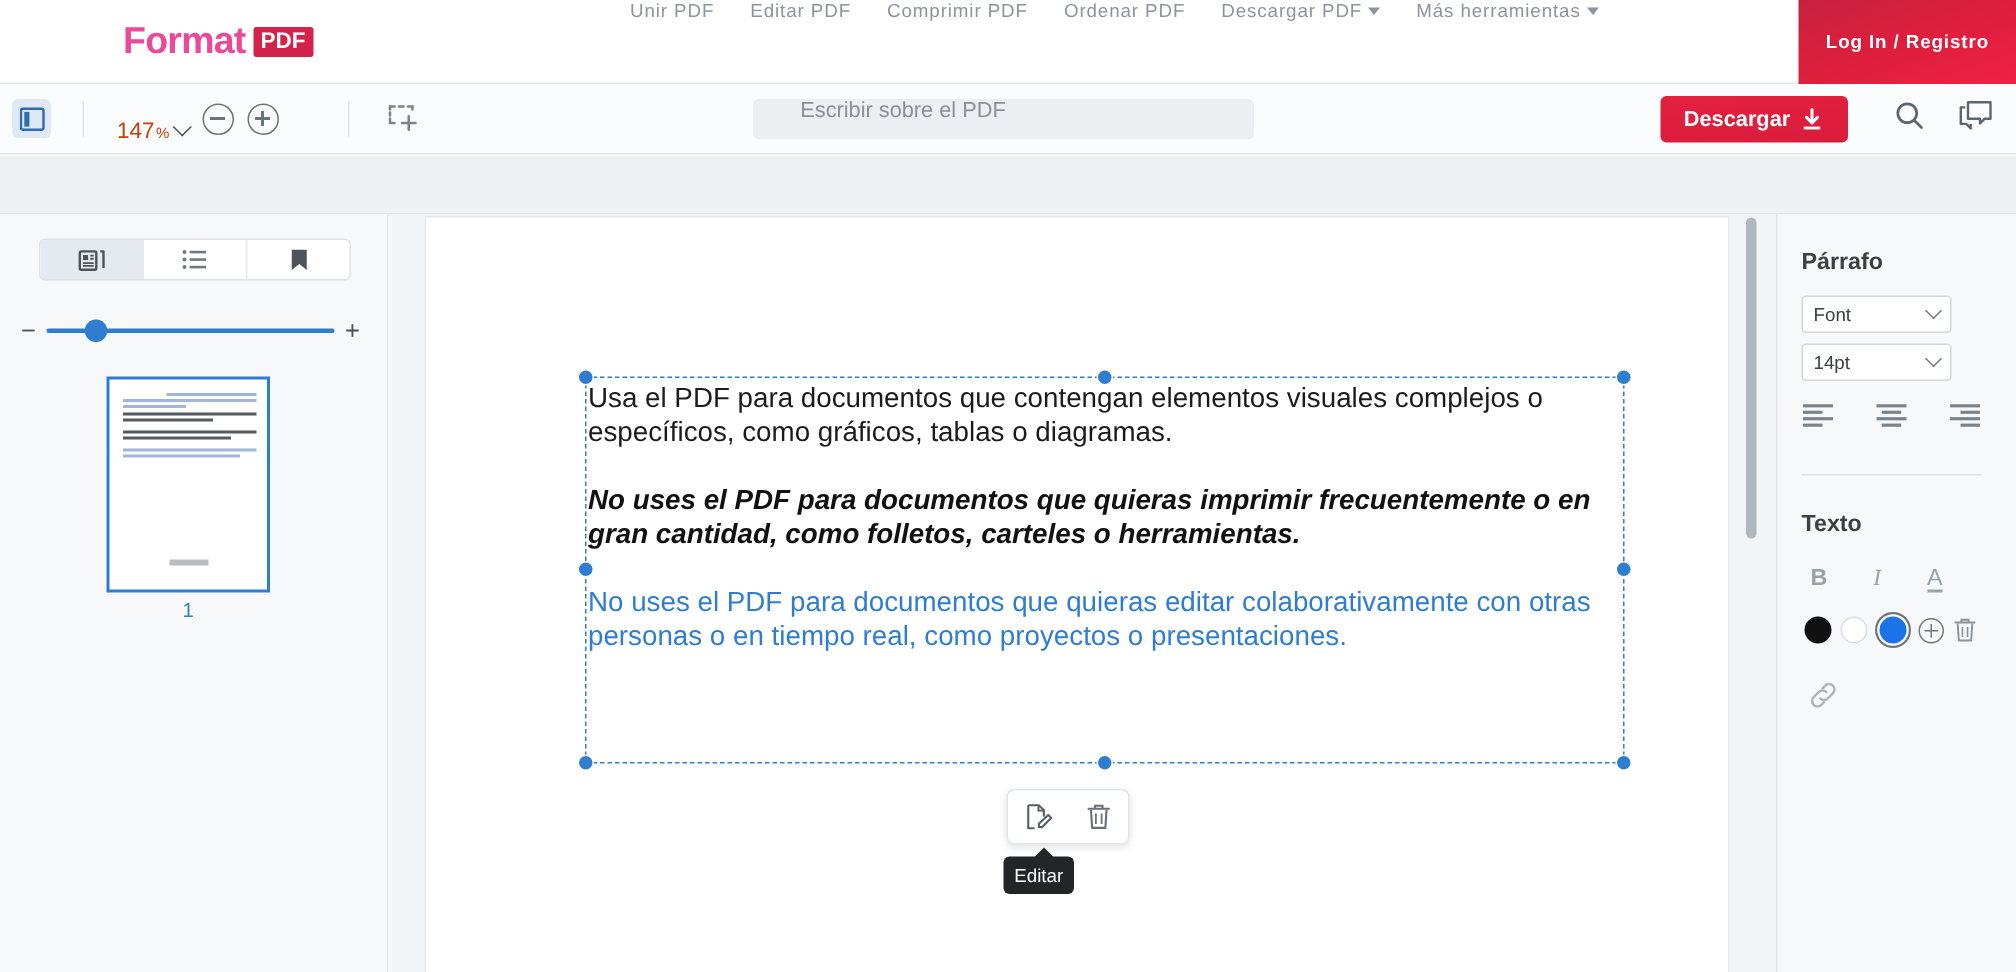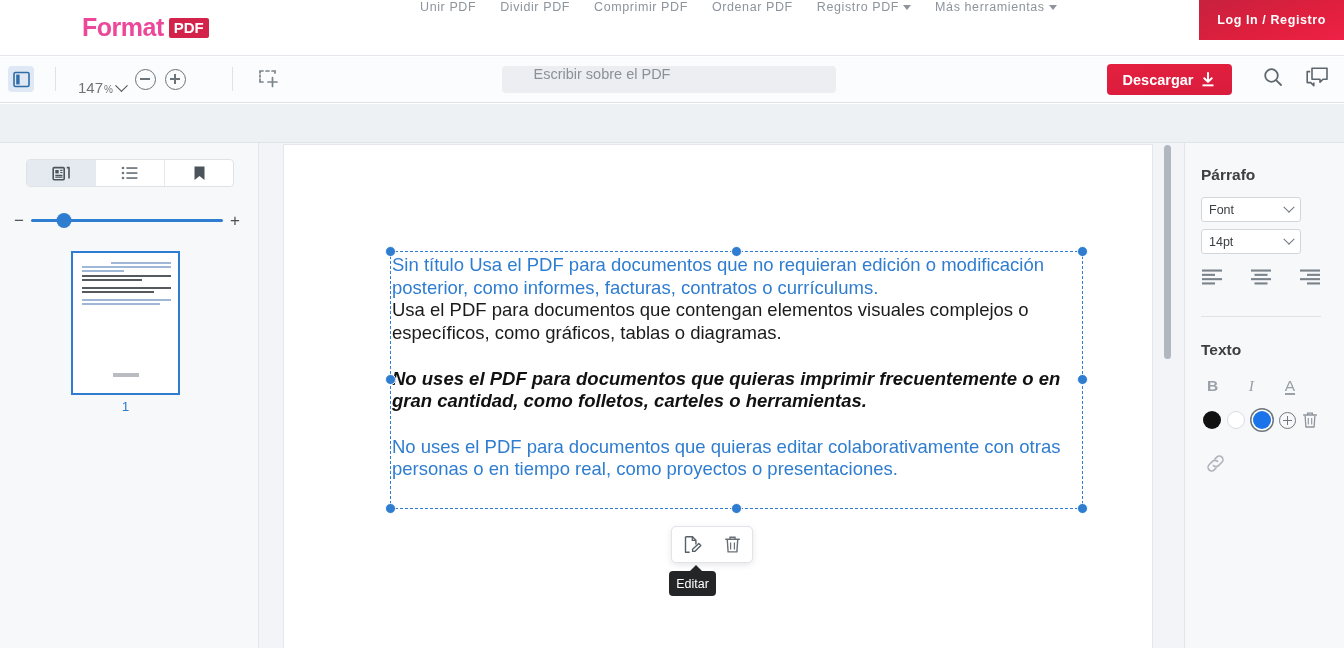--- a/index.html
+++ b/index.html
@@ -35,21 +35,21 @@
   #main-nav .nav-item {
     font-size: 12.5px; color: #8d949c; letter-spacing: 0.6px;
     cursor: pointer; white-space: nowrap; display: flex; align-items: center; gap: 4px;
   }
   .caret-dn {
     width: 0; height: 0; border-left: 4px solid transparent;
     border-right: 4px solid transparent; border-top: 5px solid #8d949c;
     display: inline-block;
   }
   #login-button {
-    position: absolute; right: 0; top: 0; height: 40px;
+    position: absolute; right: 0; top: 0; height: 56px;
     background: linear-gradient(160deg, #c7213f 0%, #e01f3d 60%, #ef2146 100%);
     display: flex; align-items: center; padding: 0 18px;
     color: #ffffff; font-size: 12.5px; font-weight: bold; letter-spacing: 0.6px;
     cursor: pointer; white-space: nowrap;
   }
 
   
   #toolbar {
     position: absolute; left: 0; top: 57px; width: 1344px; height: 46px;
     background: #fbfcfd; border-bottom: 1px solid #dfe3e8;
@@ -58,21 +58,21 @@
     position: absolute; left: 8px; top: 66px; width: 26px; height: 26px;
     background: #dfe9f5; border-radius: 4px;
     display: flex; align-items: center; justify-content: center; cursor: pointer;
   }
   .vdiv { position: absolute; width: 1px; height: 24px; background: #dfe3e8; top: 67px; }
   #zoom-group {
     position: absolute; left: 78px; top: 66px; height: 26px;
     display: flex; align-items: center; gap: 9px;
   }
   #zoom-value {
-    font-size: 15px; color: #737373; display: flex; align-items: baseline; gap: 1px;
+    font-size: 15px; color: #c2410c; display: flex; align-items: baseline; gap: 1px;
     cursor: pointer;
     margin-top: 17px;
   }
   #zoom-value .pct { font-size: 10px; }
   .chev {
     display: inline-block; width: 9px; height: 9px;
     border-right: 1.8px solid #4a5157; border-bottom: 1.8px solid #4a5157;
     transform: rotate(45deg) translate(-2px,-2px); margin-left: 3px;
   }
   .circ-btn {
@@ -305,30 +305,30 @@
   <div id="brand-logo">
     <span class="word">Format</span>
     <span class="pdf-badge">PDF</span>
   </div>
 
   <nav id="main-nav">
     <div class="nav-item">
       <span>Unir PDF</span>
     </div>
     <div class="nav-item">
-      <span>Dividir PDF</span>
+      <span>Editar PDF</span>
     </div>
     <div class="nav-item">
       <span>Comprimir PDF</span>
     </div>
     <div class="nav-item">
       <span>Ordenar PDF</span>
     </div>
     <div class="nav-item">
-      <span>Registro PDF</span>
+      <span>Descargar PDF</span>
       <i class="caret-dn"></i>
     </div>
     <div class="nav-item">
       <span>Más herramientas</span>
       <i class="caret-dn"></i>
     </div>
   </nav>
 
   <div id="login-button">
     <span>Log In / Registro</span>
@@ -458,21 +458,20 @@
     <div class="tfoot"></div>
   </div>
   <div id="thumb-num">1</div>
 </div>
 
 <div id="canvas-area">
   <div id="page-sheet">
 
     <div id="text-box">
       <div id="doc-text">
-        <p class="p-blue">Sin título Usa el PDF para documentos que no requieran edición o modificación posterior, como informes, facturas, contratos o currículums.</p>
         <p class="p-black">Usa el PDF para documentos que contengan elementos visuales complejos o específicos, como gráficos, tablas o diagramas.</p>
         <div class="spacer-line"></div>
         <p class="p-bolditalic">No uses el PDF para documentos que quieras imprimir frecuentemente o en gran cantidad, como folletos, carteles o herramientas.</p>
         <div class="spacer-line"></div>
         <p class="p-blue">No uses el PDF para documentos que quieras editar colaborativamente con otras personas o en tiempo real, como proyectos o presentaciones.</p>
       </div>
       <div class="handle h-tl"></div>
       <div class="handle h-tc"></div>
       <div class="handle h-tr"></div>
       <div class="handle h-ml"></div>

